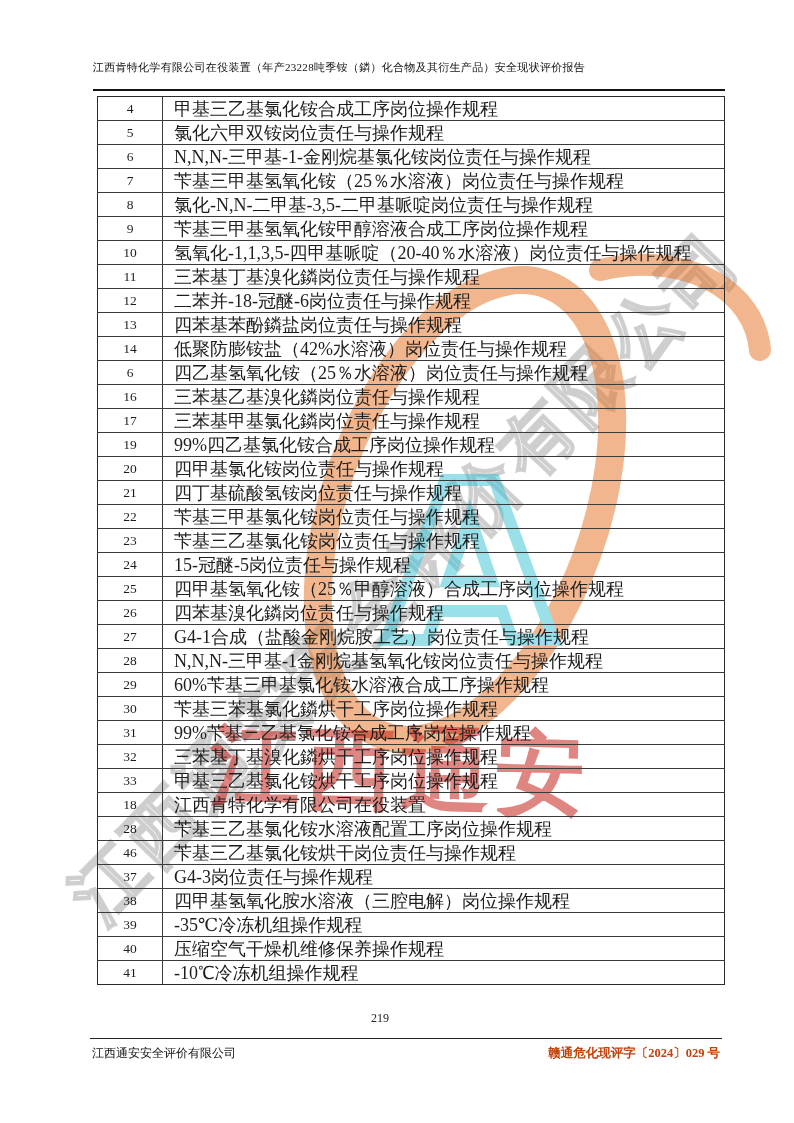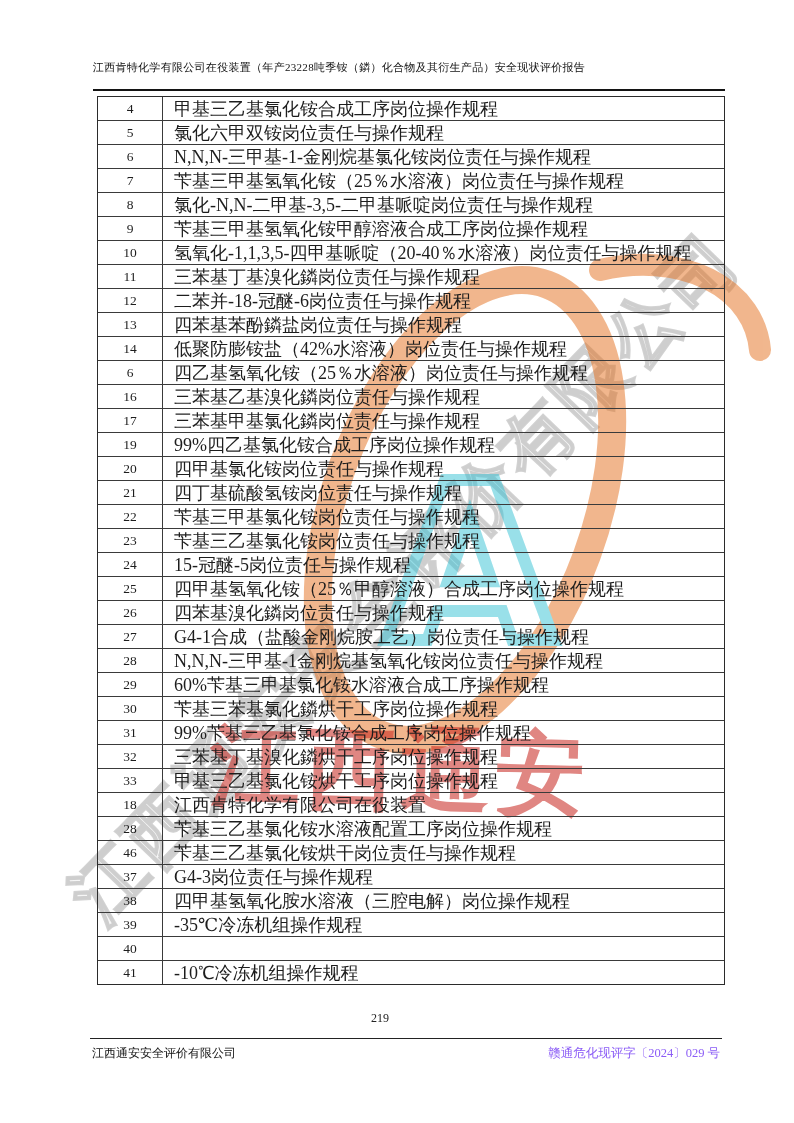--- a/index.html
+++ b/index.html
@@ -77,21 +77,21 @@
   .footer-rule{
     position:absolute;left:90px;top:1038px;width:632px;height:1px;
     background:#222;
   }
   .footer-left{
     position:absolute;left:92px;top:1045px;
     font-size:12px;color:#111;white-space:nowrap;
   }
   .footer-right{
     position:absolute;right:74px;top:1045px;
-    font-size:12.5px;font-weight:normal;color:#8b5cf6;white-space:nowrap;
+    font-size:12.5px;font-weight:bold;color:#c2410c;white-space:nowrap;
   }
 </style>
 </head>
 <body>
 
 <div class="page">
 
   <div class="doc-header">江西肯特化学有限公司在役装置（年产23228吨季铵（鏻）化合物及其衍生产品）安全现状评价报告</div>
   <div class="header-rule"></div>
 
@@ -279,20 +279,21 @@
       <div class="t-text">四甲基氢氧化胺水溶液（三腔电解）岗位操作规程</div>
     </div>
 
     <div class="t-row">
       <div class="t-num">39</div>
       <div class="t-text">-35℃冷冻机组操作规程</div>
     </div>
 
     <div class="t-row">
       <div class="t-num">40</div>
+      <div class="t-text">压缩空气干燥机维修保养操作规程</div>
     </div>
 
     <div class="t-row">
       <div class="t-num">41</div>
       <div class="t-text">-10℃冷冻机组操作规程</div>
     </div>
   </div>
 
   <div class="page-number">219</div>
   <div class="footer-rule"></div>

